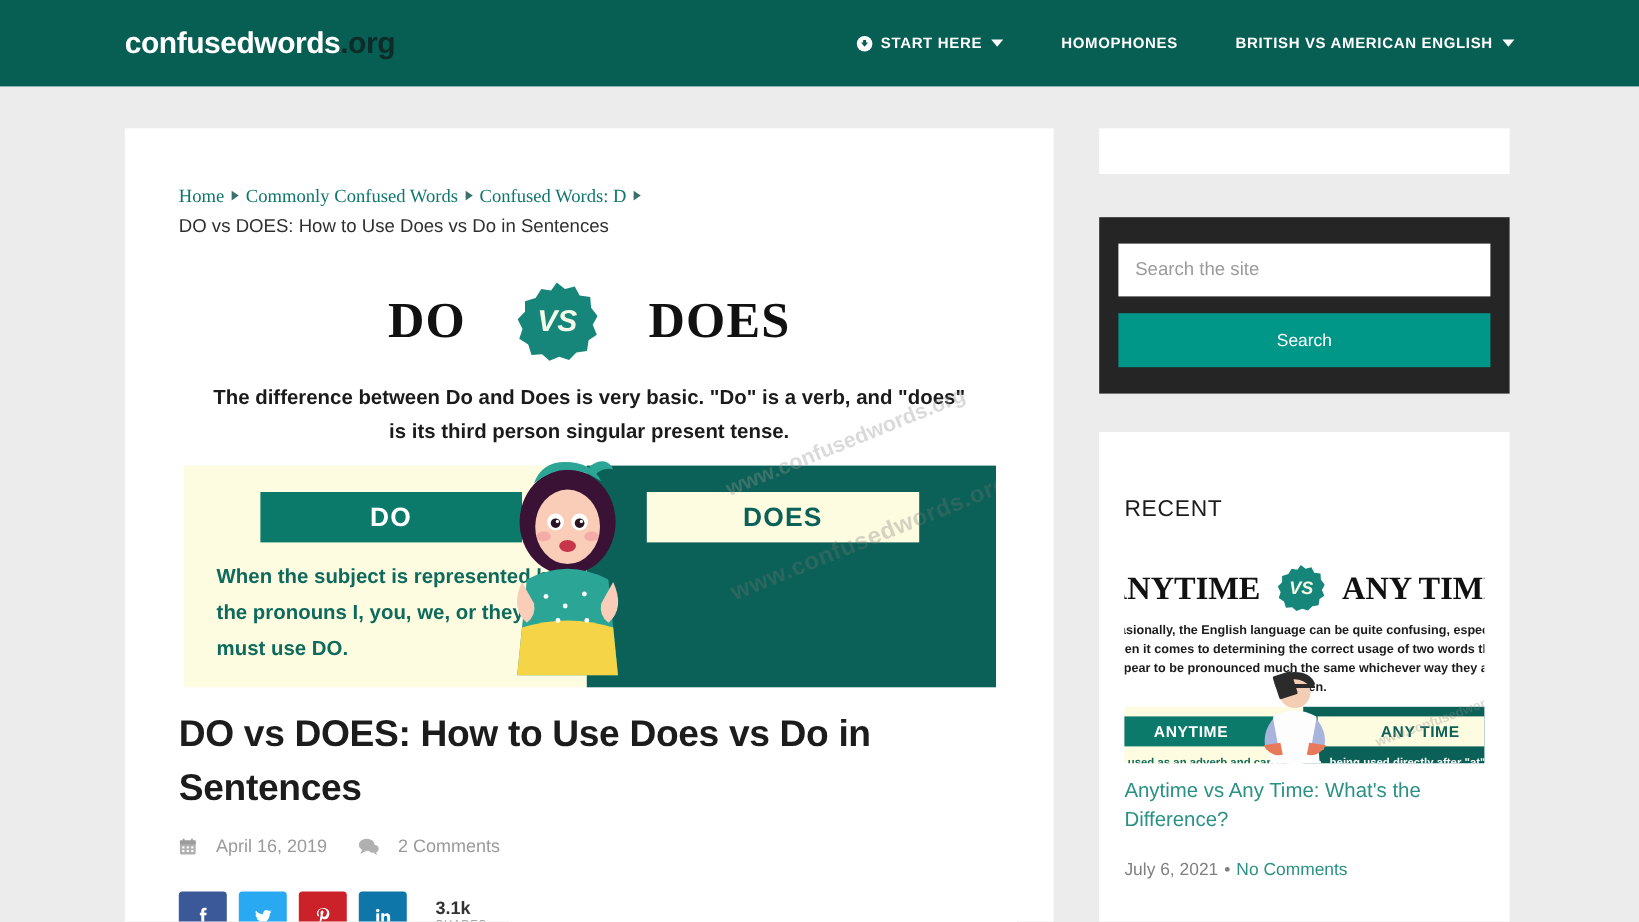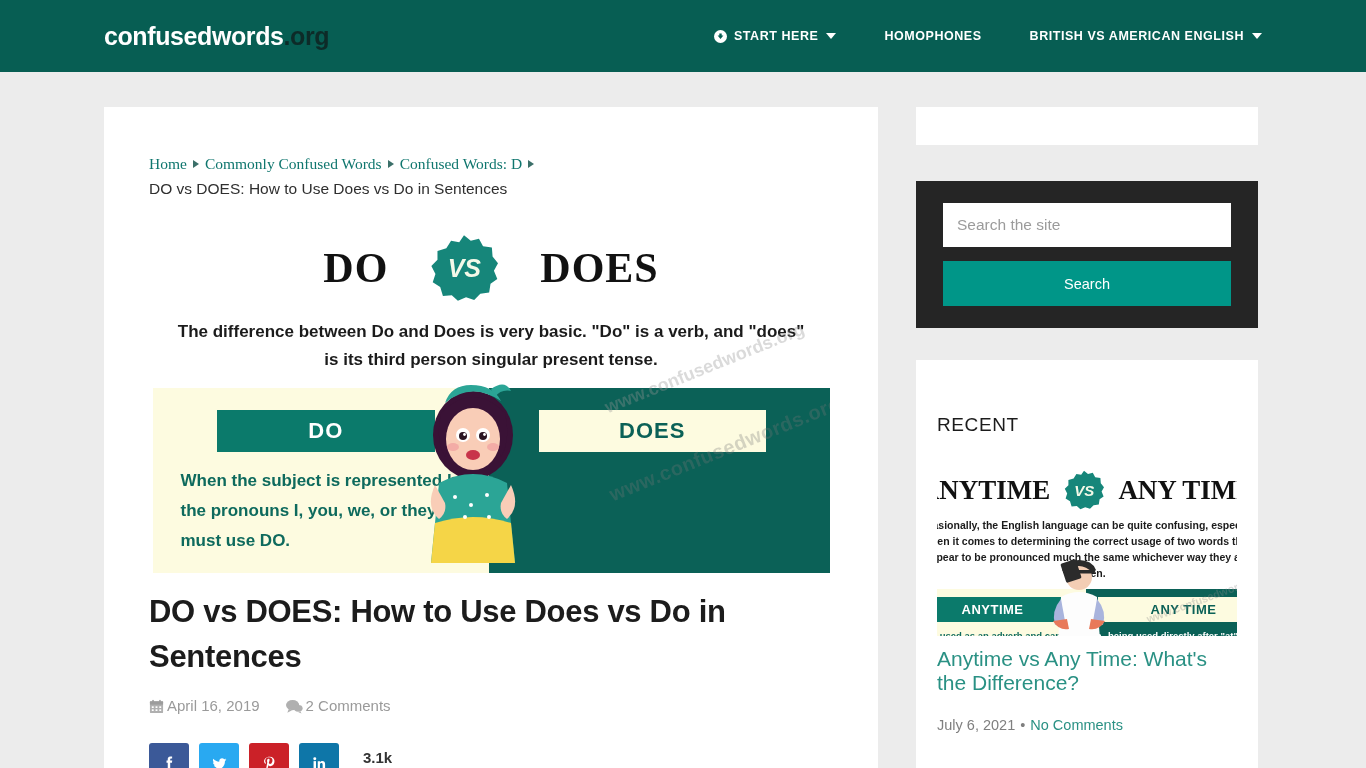--- a/index.html
+++ b/index.html
@@ -242,22 +242,22 @@
   .entry-meta {
     display: flex;
     align-items: center;
     gap: 26px;
     margin-top: 18px;
     color: #9a9a9a;
     font-size: 15px;
   }
   .meta-item {
     display: flex;
-    align-items: flex-end;
-    gap: 3px;
+    align-items: center;
+    gap: 16px;
     cursor: pointer;
   }
   .meta-item.static { cursor: default; }
 
   
   .share-bar {
     display: flex;
     align-items: center;
     gap: 10px;
     margin-top: 29px;
@@ -292,21 +292,21 @@
   .sidebar { width: 342px; }
 
   .widget-ad {
     background: #ffffff;
     height: 38px;
     margin-bottom: 36px;
   }
 
   .widget-search {
     background: #252525;
-    padding: 22px 27px;
+    padding: 22px 16px;
     margin-bottom: 32px;
   }
   .search-input {
     width: 100%;
     height: 44px;
     border: none;
     background: #ffffff;
     padding: 0 14px;
     font-size: 15.5px;
     color: #444444;
@@ -429,21 +429,21 @@
     font-size: 11px;
     font-weight: bold;
     color: rgba(140,140,140,0.32);
     transform: rotate(-20deg);
     white-space: nowrap;
     pointer-events: none;
   }
 
   .recent-title {
     display: block;
-    font-size: 21px;
+    font-size: 17px;
     line-height: 24px;
     color: #2a9184;
     text-decoration: none;
     margin-top: 11px;
     cursor: pointer;
   }
   .recent-meta {
     font-size: 14.5px;
     color: #7f7f7f;
     margin-top: 22px;

